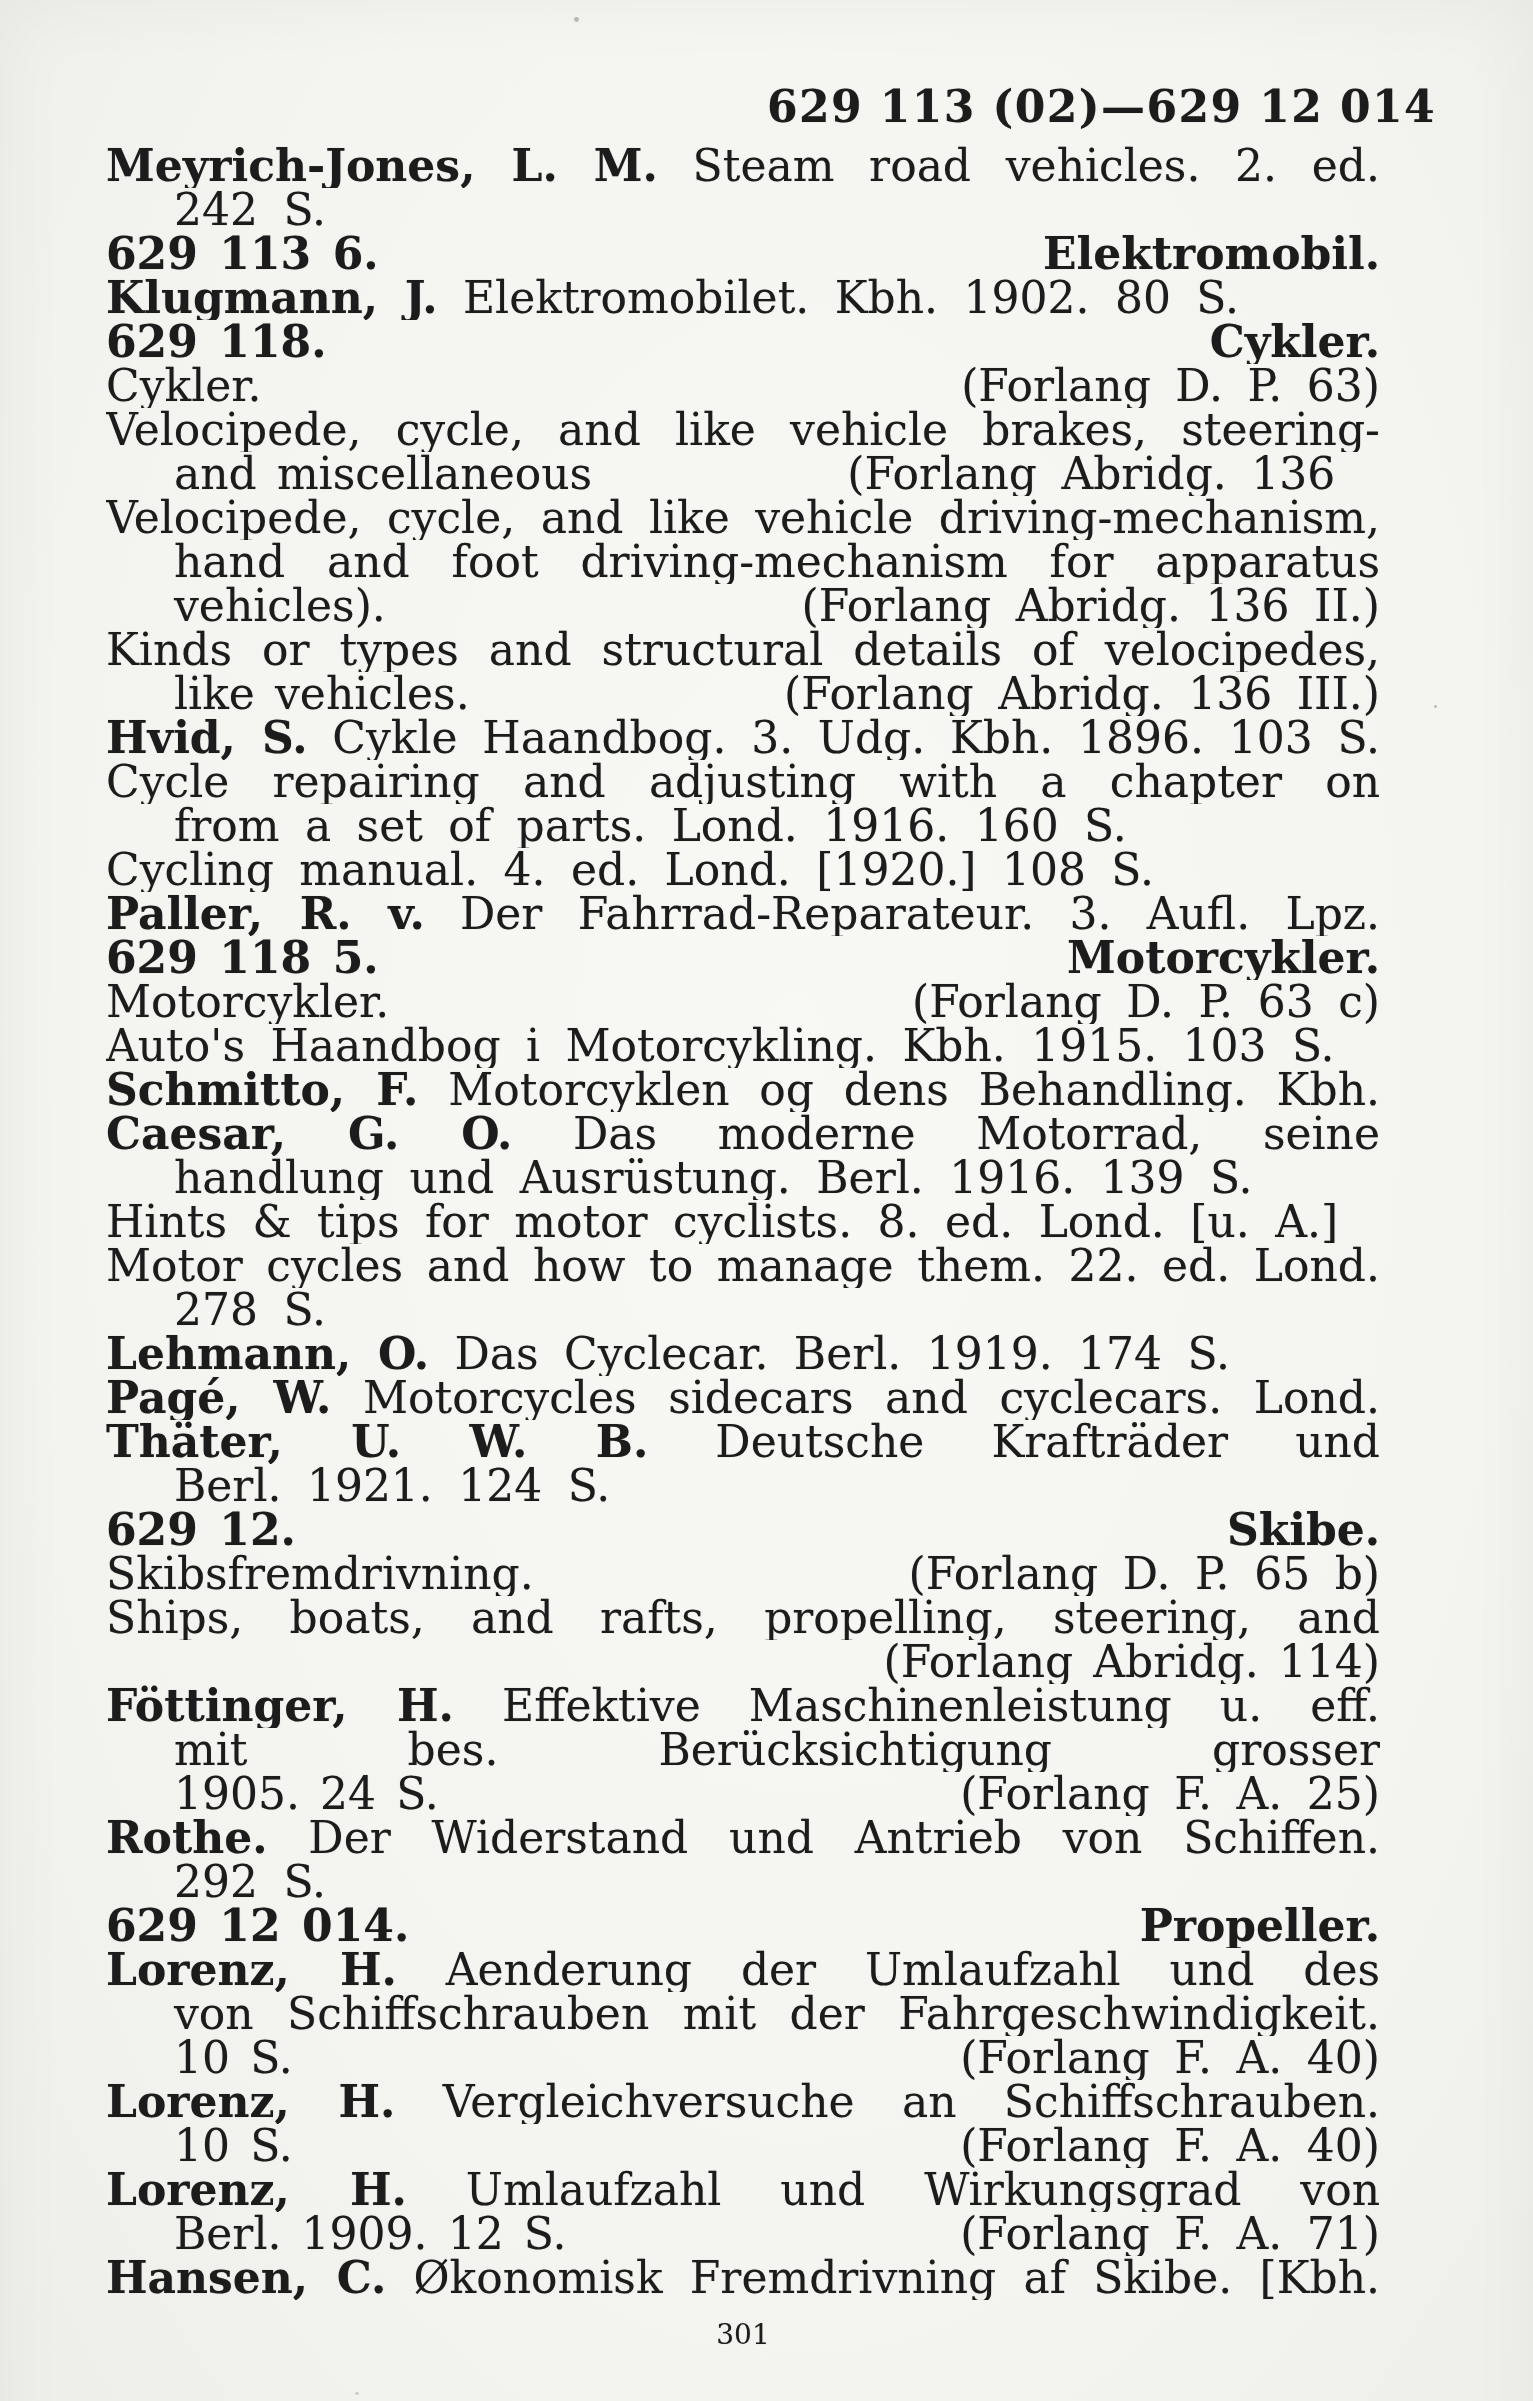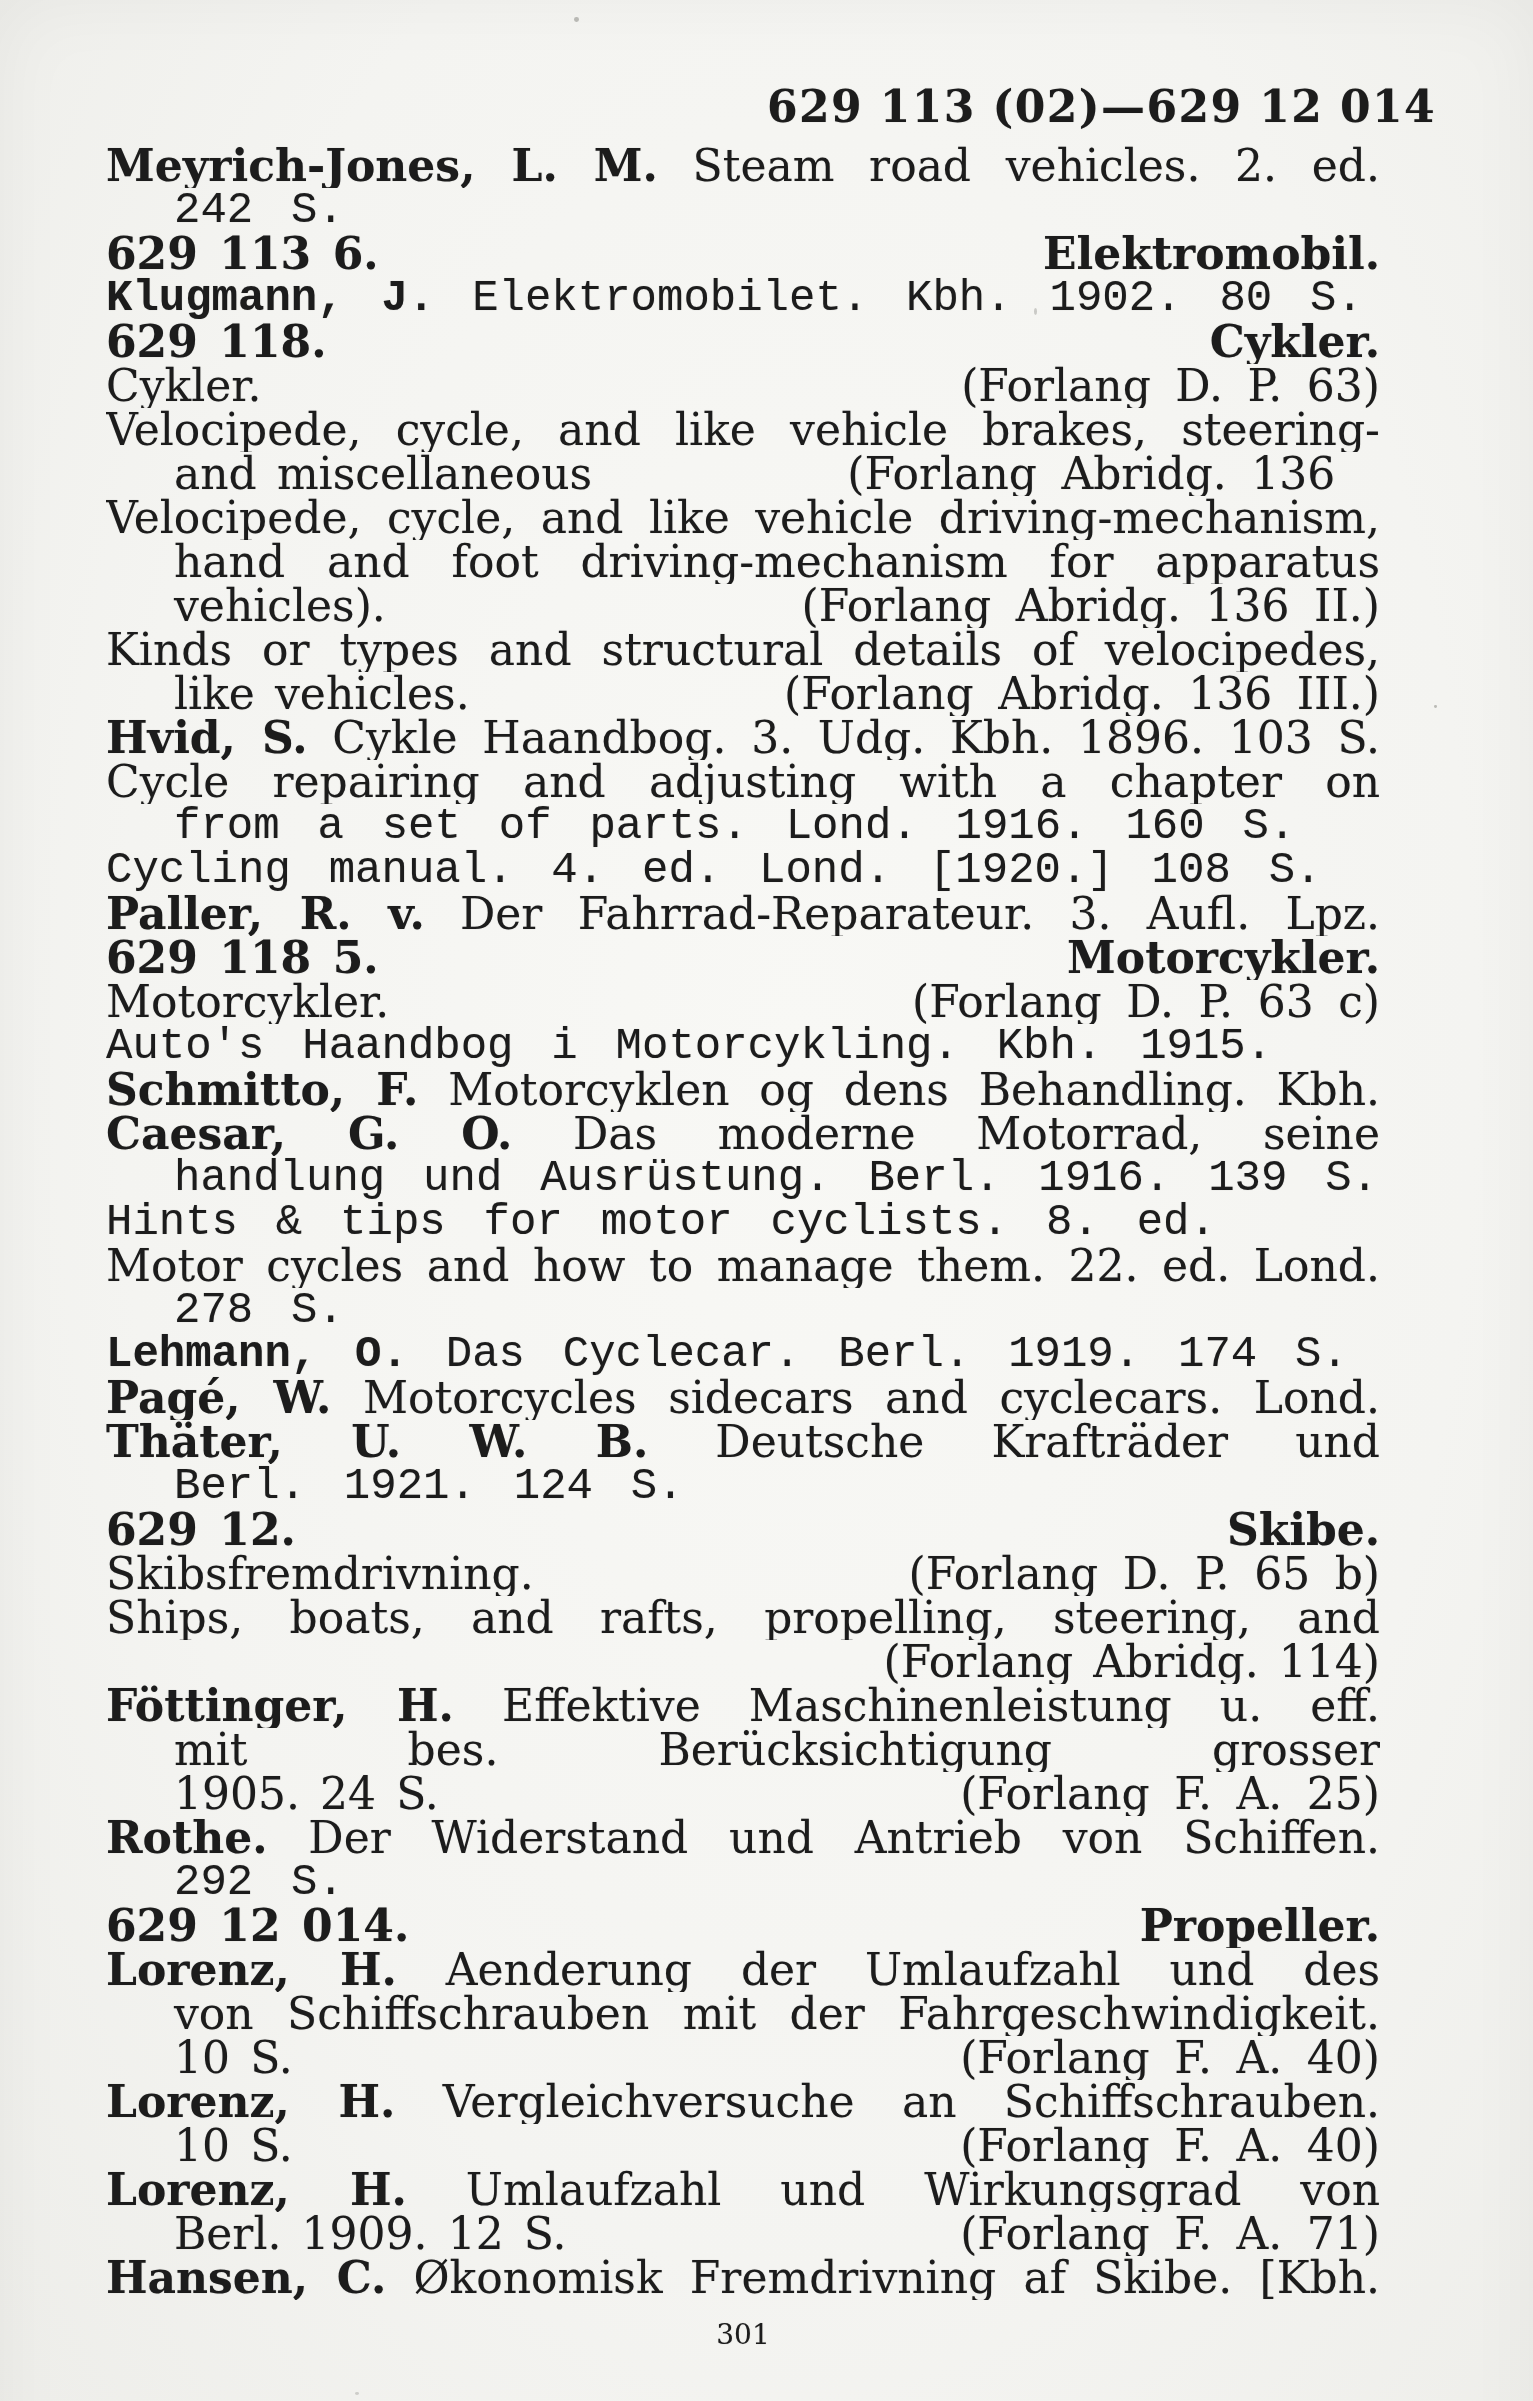--- a/index.html
+++ b/index.html
@@ -39,21 +39,21 @@
     text-shadow: 0 0 1px rgba(20,20,20,0.28);
   }
   .line {
     height: 44px;
     overflow: hidden;
   }
   .line.justify {
     text-align: justify;
     text-align-last: justify;
   }
-  .line.left { word-spacing: 0.26em; font-family: Liberation Mono, monospace; }
+  .line.left { word-spacing: 0.26em; }
   .line.right { text-align: right; }
   .line.split {
     display: flex;
     justify-content: space-between;
     align-items: baseline;
   }
   .line.indent { padding-left: 68px; }
   .bold { font-weight: bold; }
   .right-part { word-spacing: 0.24em; }
   .page-number {

